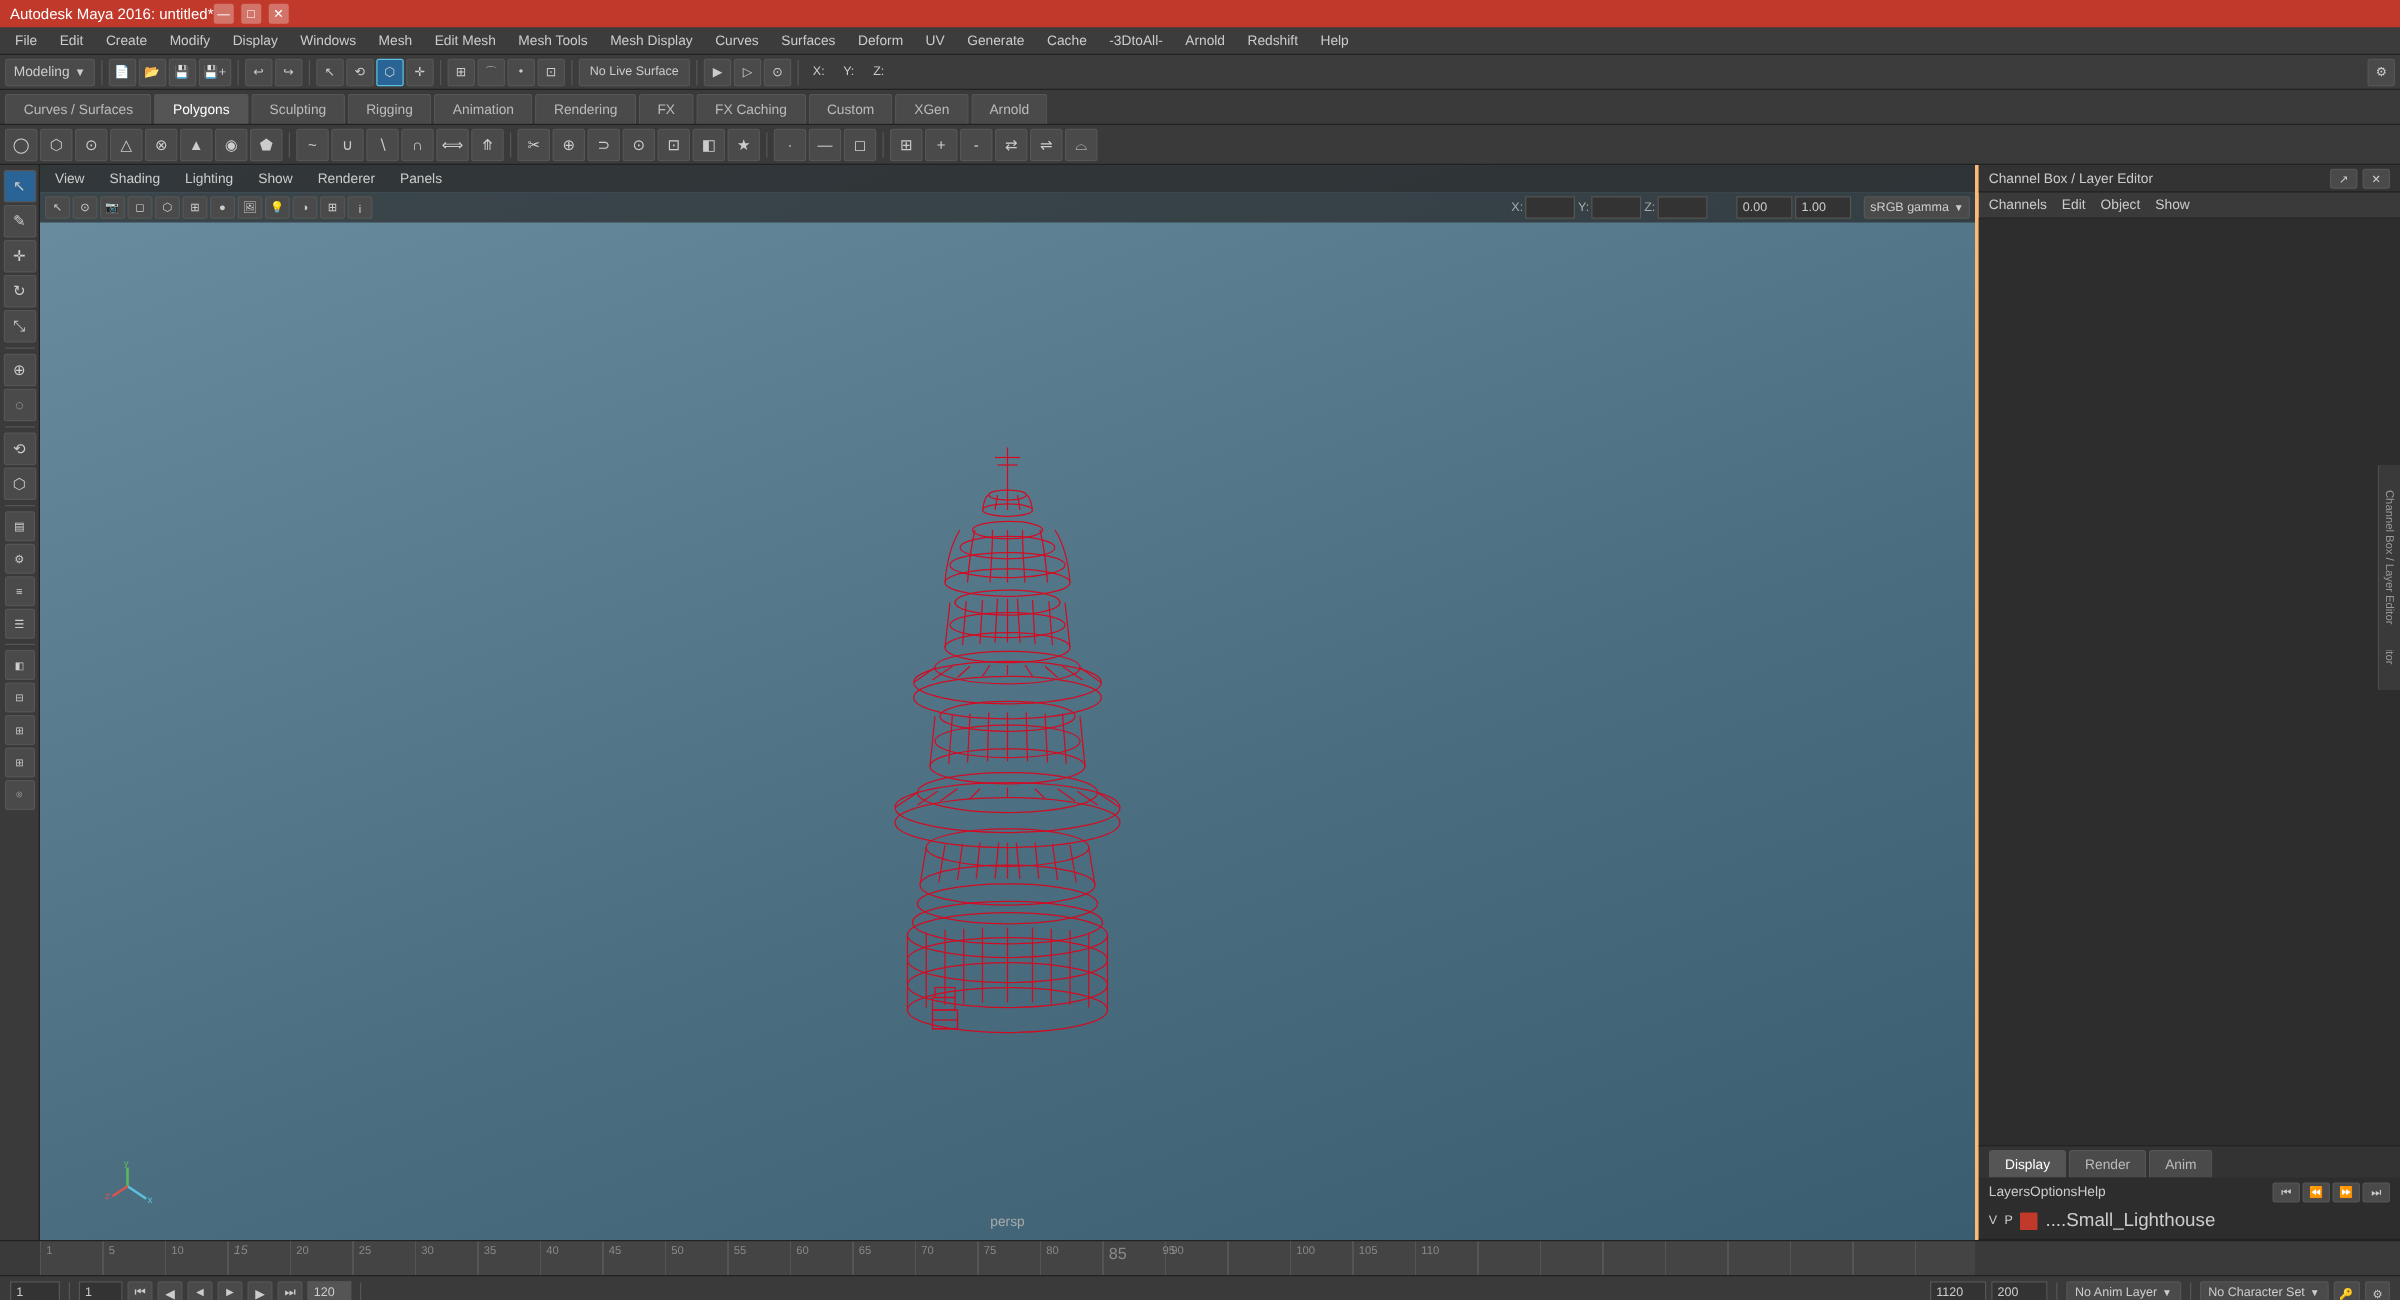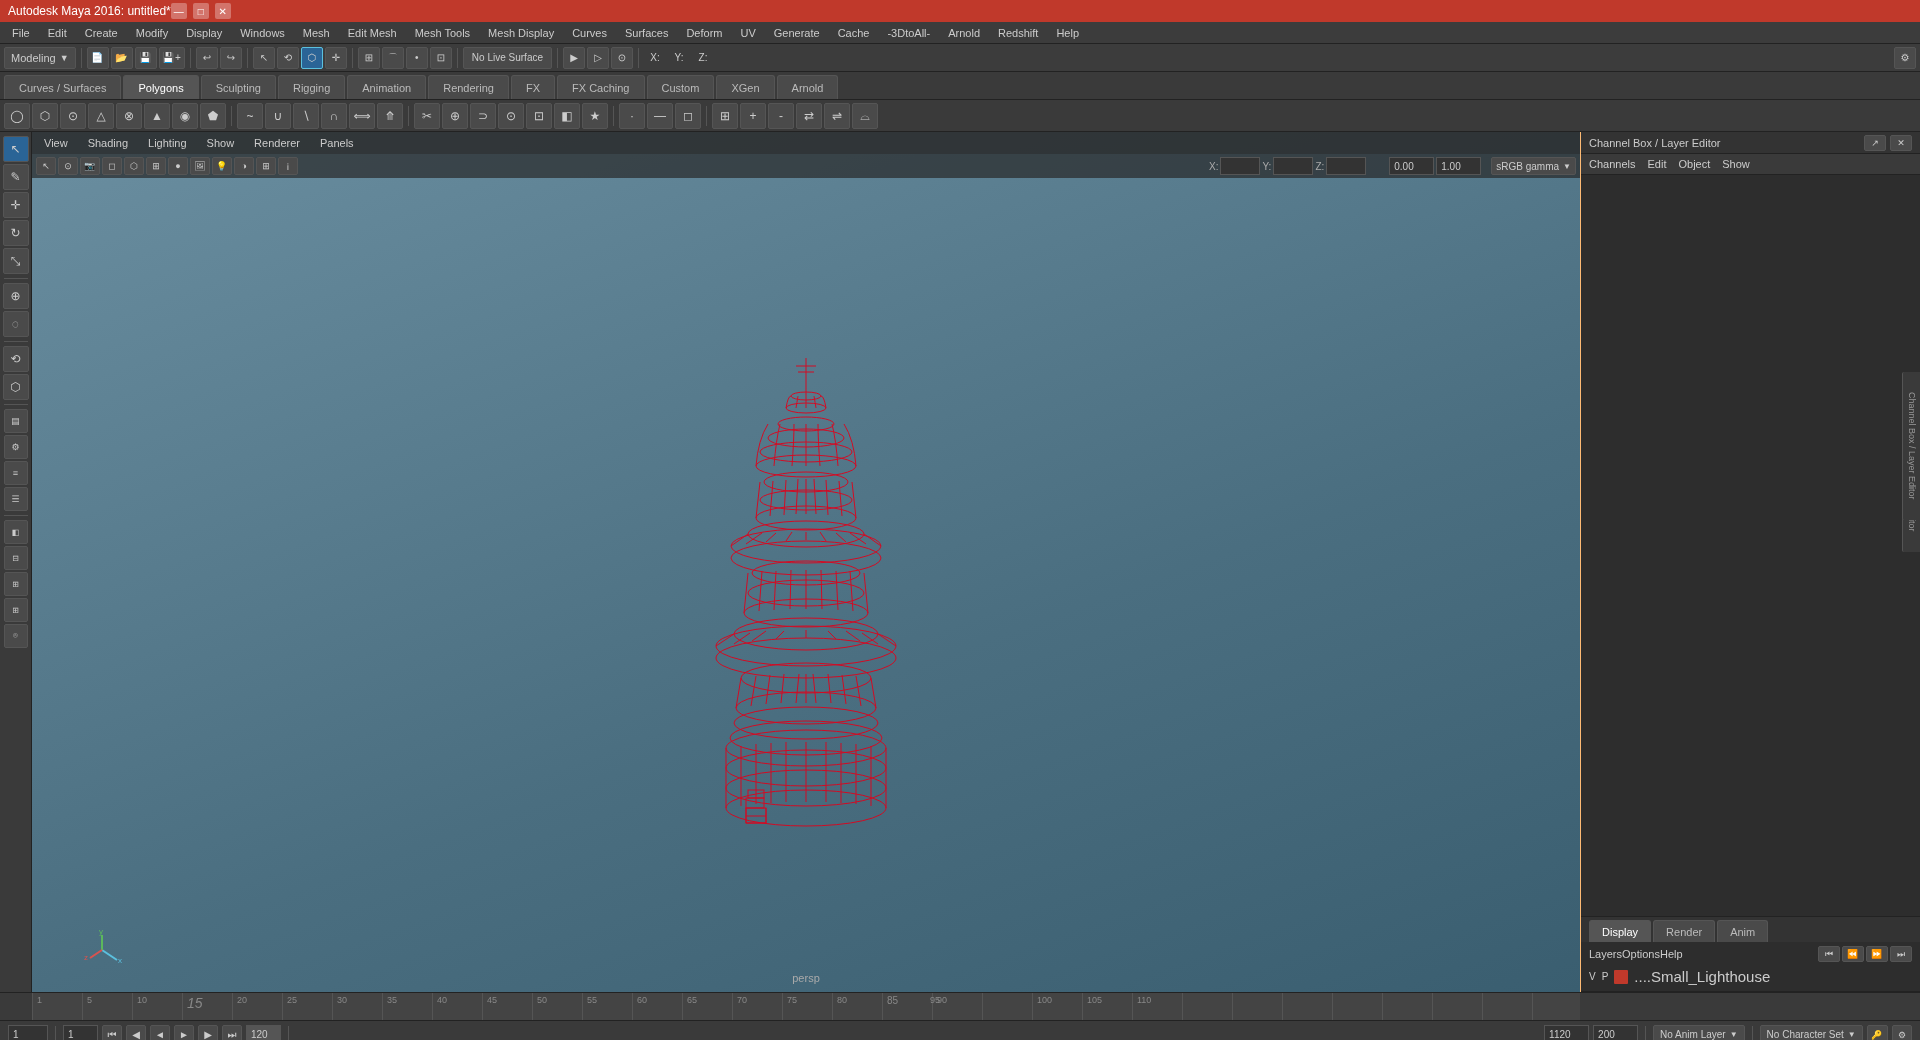--- a/index.html
+++ b/index.html
@@ -81,21 +81,21 @@
     .vp-field { height: 18px; background: #333; border: 1px solid #555; color: #ccc; font-size: 10px; width: 50px; padding: 0 4px; }
 
     
     #lighthouse-svg { position: absolute; top: 50%; left: 50%; transform: translate(-50%, -50%); }
 
     
     #persp-label { position: absolute; bottom: 8px; left: 50%; transform: translateX(-50%); color: #aaa; font-size: 11px; }
 
     
     #right-panel {
-      width: 340px; background: #3a3a3a; border-left: 1px solid #fdba74;
+      width: 340px; background: #3a3a3a; border-left: 3px solid #fdba74;
       display: flex; flex-direction: column;
     }
     #right-panel-header {
       height: 22px; background: #333; display: flex; align-items: center; justify-content: space-between;
       padding: 0 8px; border-bottom: 1px solid #222;
     }
     #cb-menu { display: flex; align-items: center; padding: 4px 8px; gap: 12px; border-bottom: 1px solid #222; }
     .cb-menu-item { color: #ccc; font-size: 11px; cursor: pointer; }
     #cb-content { flex: 1; padding: 4px; }
 
@@ -531,35 +531,35 @@
   <div style="width:32px;flex-shrink:0;"></div>
   <div id="timeline-ruler">
 
     <div style="position:absolute;top:0;left:0;right:0;bottom:0;display:flex;align-items:center;">
 
       <div style="width:100%;height:100%;position:relative;background: repeating-linear-gradient(90deg, #555 0px, #555 1px, transparent 1px, transparent 50px);">
 
         <span style="position:absolute;top:2px;left:5px;font-size:9px;color:#888;">1</span>
         <span style="position:absolute;top:2px;left:55px;font-size:9px;color:#888;">5</span>
         <span style="position:absolute;top:2px;left:105px;font-size:9px;color:#888;">10</span>
-        <span style="position:absolute;top:2px;left:155px;font-size:14px;color:#888;font-style:italic;">15</span>
+        <span style="position:absolute;top:2px;left:155px;font-size:10px;color:#888;font-style:italic;">15</span>
         <span style="position:absolute;top:2px;left:205px;font-size:9px;color:#888;">20</span>
         <span style="position:absolute;top:2px;left:255px;font-size:9px;color:#888;">25</span>
         <span style="position:absolute;top:2px;left:305px;font-size:9px;color:#888;">30</span>
         <span style="position:absolute;top:2px;left:355px;font-size:9px;color:#888;">35</span>
         <span style="position:absolute;top:2px;left:405px;font-size:9px;color:#888;">40</span>
         <span style="position:absolute;top:2px;left:455px;font-size:9px;color:#888;">45</span>
         <span style="position:absolute;top:2px;left:505px;font-size:9px;color:#888;">50</span>
         <span style="position:absolute;top:2px;left:555px;font-size:9px;color:#888;">55</span>
         <span style="position:absolute;top:2px;left:605px;font-size:9px;color:#888;">60</span>
         <span style="position:absolute;top:2px;left:655px;font-size:9px;color:#888;">65</span>
         <span style="position:absolute;top:2px;left:705px;font-size:9px;color:#888;">70</span>
         <span style="position:absolute;top:2px;left:755px;font-size:9px;color:#888;">75</span>
         <span style="position:absolute;top:2px;left:805px;font-size:9px;color:#888;">80</span>
-        <span style="position:absolute;top:2px;left:855px;font-size:10px;color:#888;">85</span>
+        <span style="position:absolute;top:2px;left:855px;font-size:13px;color:#888;">85</span>
         <span style="position:absolute;top:2px;left:905px;font-size:9px;color:#888;">90</span>
         <span style="position:absolute;top:2px;left:898px;font-size:9px;color:#888;">95</span>
         <span style="position:absolute;top:2px;left:1005px;font-size:9px;color:#888;">100</span>
         <span style="position:absolute;top:2px;left:1055px;font-size:9px;color:#888;">105</span>
         <span style="position:absolute;top:2px;left:1105px;font-size:9px;color:#888;">110</span>
       </div>
     </div>
   </div>
   <div style="width:340px;flex-shrink:0;"></div>
 </div>

